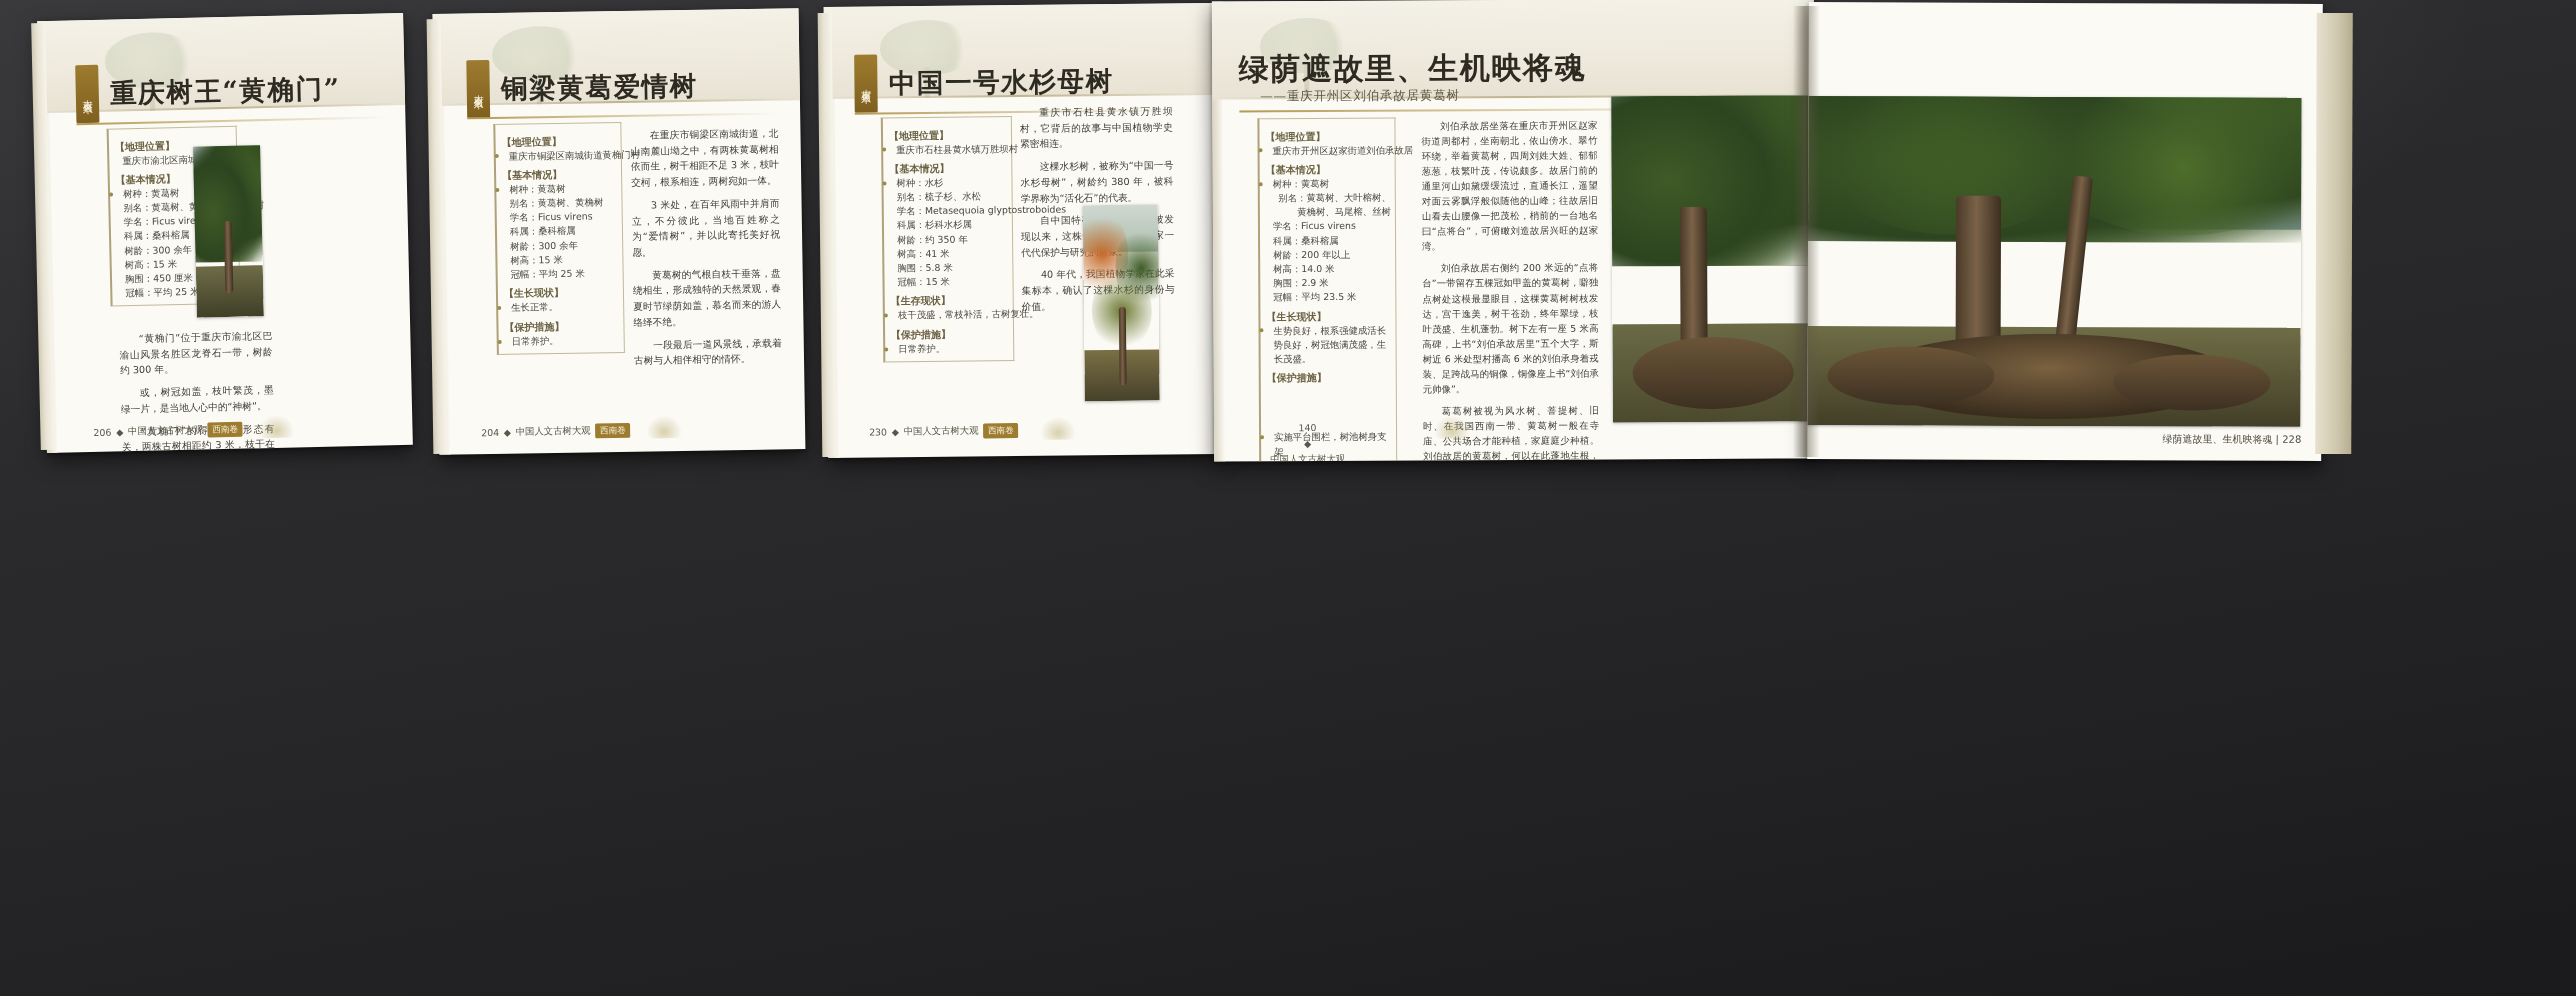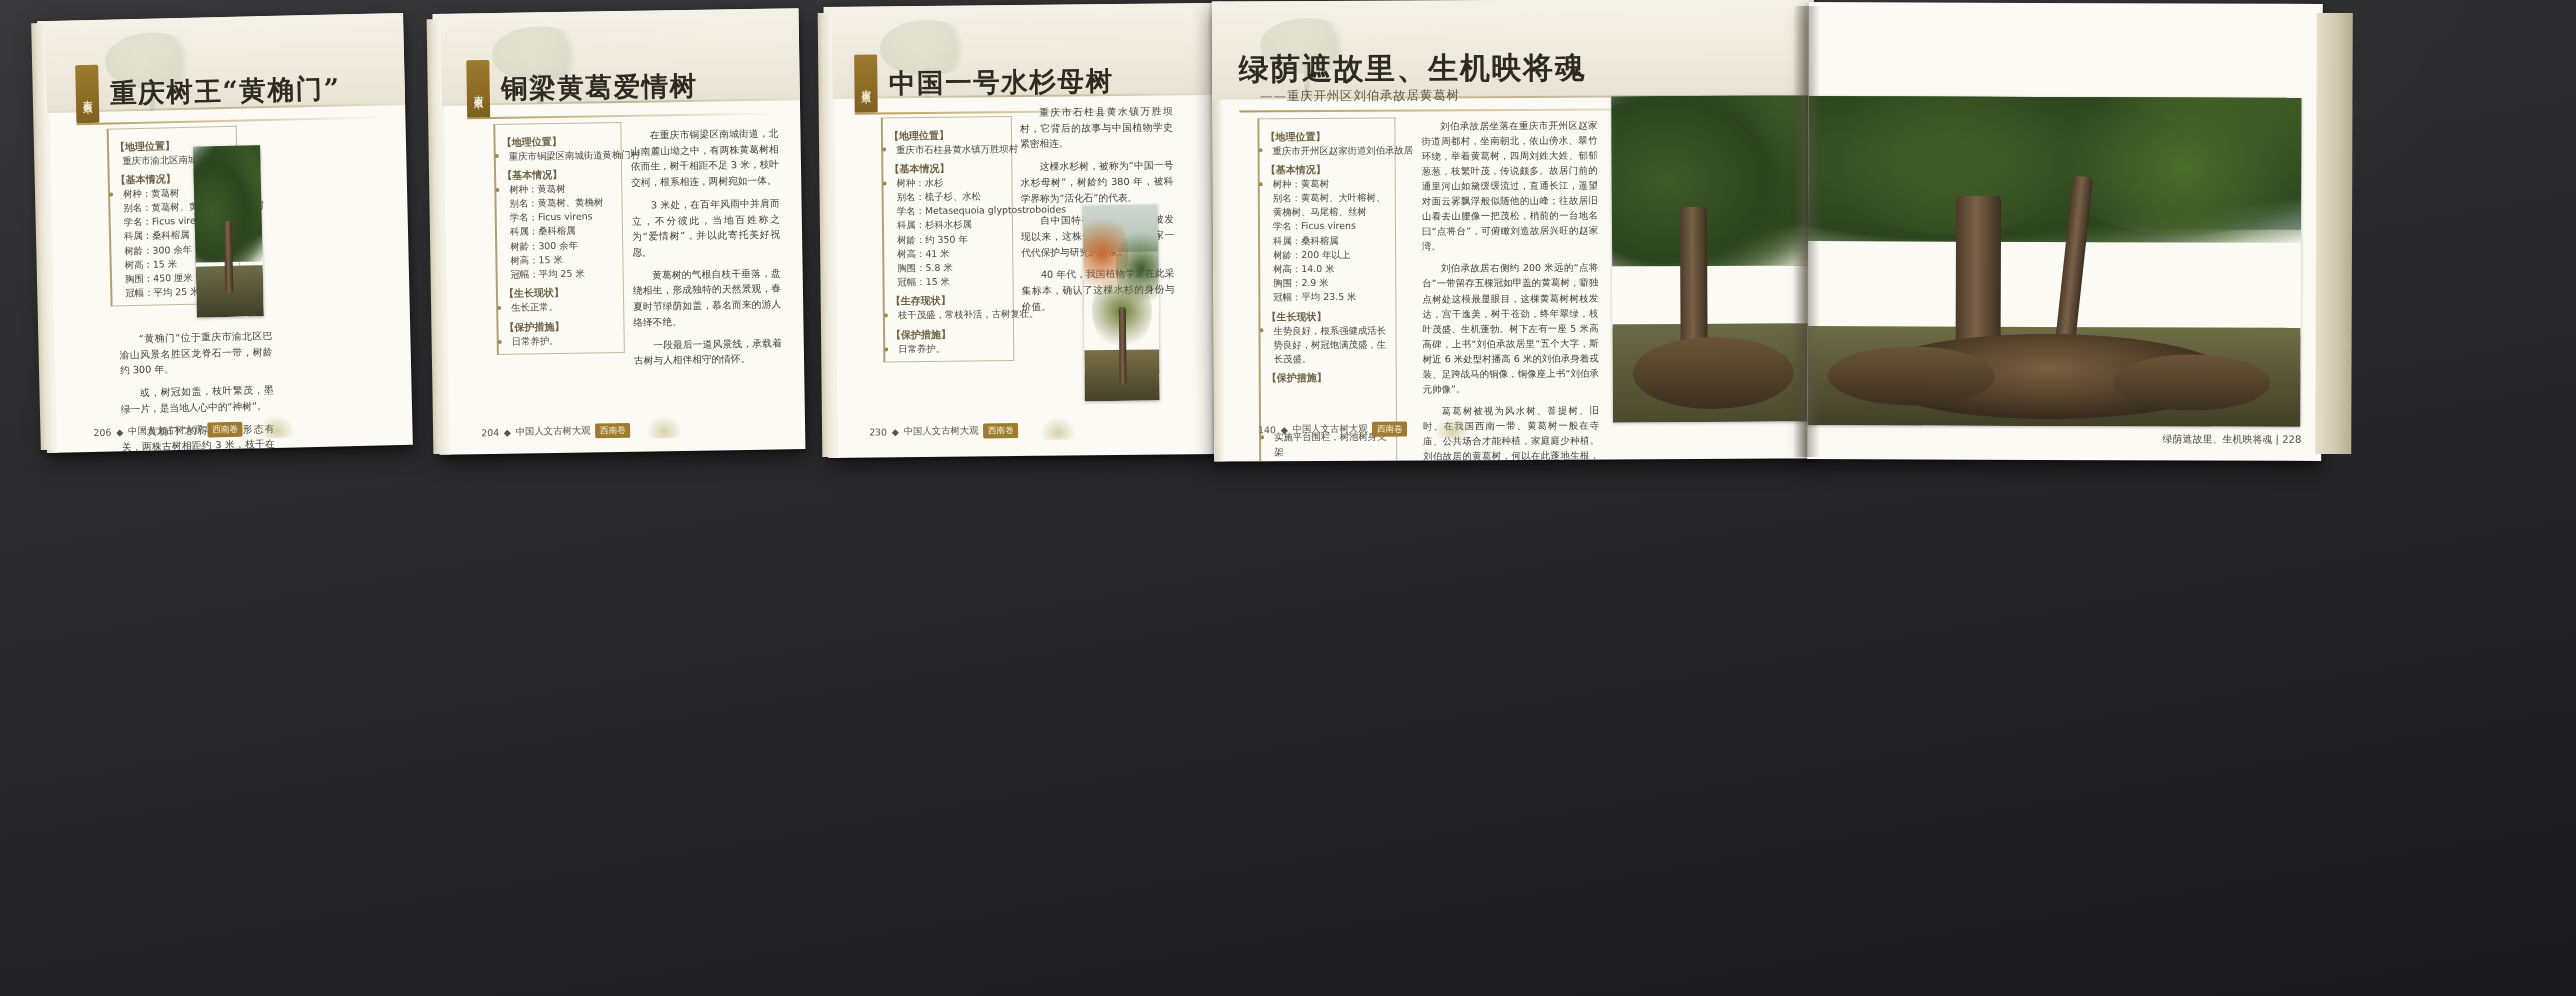--- a/index.html
+++ b/index.html
@@ -261,21 +261,21 @@
     </div>
     <div style="position:absolute;left:48px;top:87px;font-family:'DejaVu Serif',serif;font-size:12.5px;color:#5e5846;letter-spacing:0.8px;">——重庆开州区刘伯承故居黄葛树</div>
     <div class="title-underline" style="left:26.5px;top:109px;width:514px;"></div>
 
     <div class="infobox" style="left:53px;top:123px;width:125px;">
       <div class="frame"></div>
       <div class="brk">【地理位置】</div>
       <div class="ln bul">重庆市开州区赵家街道刘伯承故居</div>
       <div class="brk">【基本情况】</div>
       <div class="ln bul">树种：黄葛树</div>
-      <div class="ln" style="white-space:normal;">别名：黄葛树、大叶榕树、黄桷树、马尾榕、丝树</div>
+      <div class="ln" style="white-space:normal;text-align:right;">别名：黄葛树、大叶榕树、黄桷树、马尾榕、丝树</div>
       <div class="ln">学名：Ficus virens</div>
       <div class="ln">科属：桑科榕属</div>
       <div class="ln">树龄：200 年以上</div>
       <div class="ln">树高：14.0 米</div>
       <div class="ln">胸围：2.9 米</div>
       <div class="ln">冠幅：平均 23.5 米</div>
       <div class="brk">【生长现状】</div>
       <div class="ln bul" style="white-space:normal;">生势良好，根系强健成活长势良好，树冠饱满茂盛，生长茂盛。</div>
       <div class="brk">【保护措施】</div>
       <div class="ln bul" style="white-space:normal;margin-top:45px;">实施平台围栏，树池树身支架</div>
@@ -294,21 +294,21 @@
     <div class="photo" style="left:399px;top:97px;width:201px;height:326px;">
       <div class="ph-sky" style="height:40%;background:linear-gradient(180deg,#b9cbd4,#9db2b9 70%,#8ba1a7);"></div>
       <div class="ph-water" style="height:30%;"></div>
       <div class="ph-ground" style="height:30%;"></div>
       <div class="ph-canopy" style="top:-14%;height:66%;"></div>
       <div class="ph-trunk" style="left:34%;top:34%;width:26.5px;height:44%;"></div>
       <div class="ph-root" style="left:10%;bottom:4%;width:80%;height:22%;"></div>
     </div>
 
     <div class="foot-leaf" style="left:220px;top:415px;"></div>
-    <div class="footer" style="left:44px;top:421px;">
+    <div class="footer" style="left:56px;top:421px;flex-direction:column;">
       <span>140</span>
       <span>◆</span>
       <span>中国人文古树大观</span>
       <span class="fseal">西南卷</span>
     </div>
   </div>
 
   <div class="page" style="left:1808px;top:3.1px;width:514px;height:457px;transform:rotate(0.2deg);">
     <div class="photo" style="left:0px;top:94px;width:493px;height:329px;">
       <div class="ph-sky" style="height:40%;background:linear-gradient(180deg,#bdd0d8,#a2b7be 70%,#8fa6ac);"></div>

